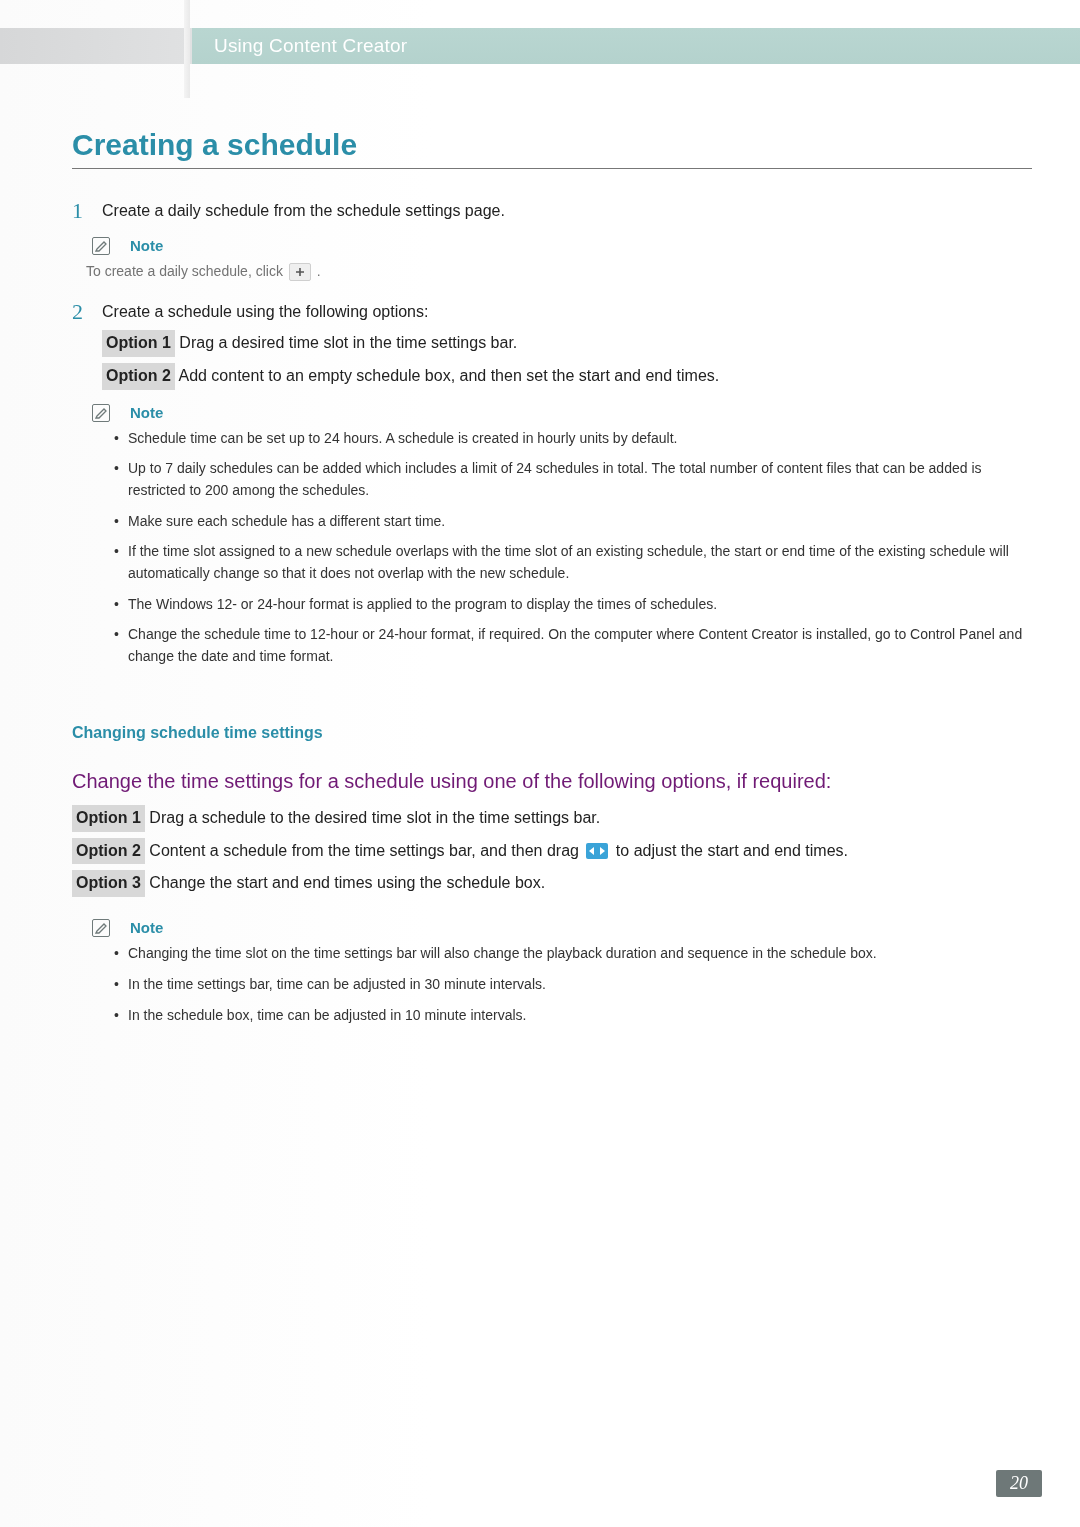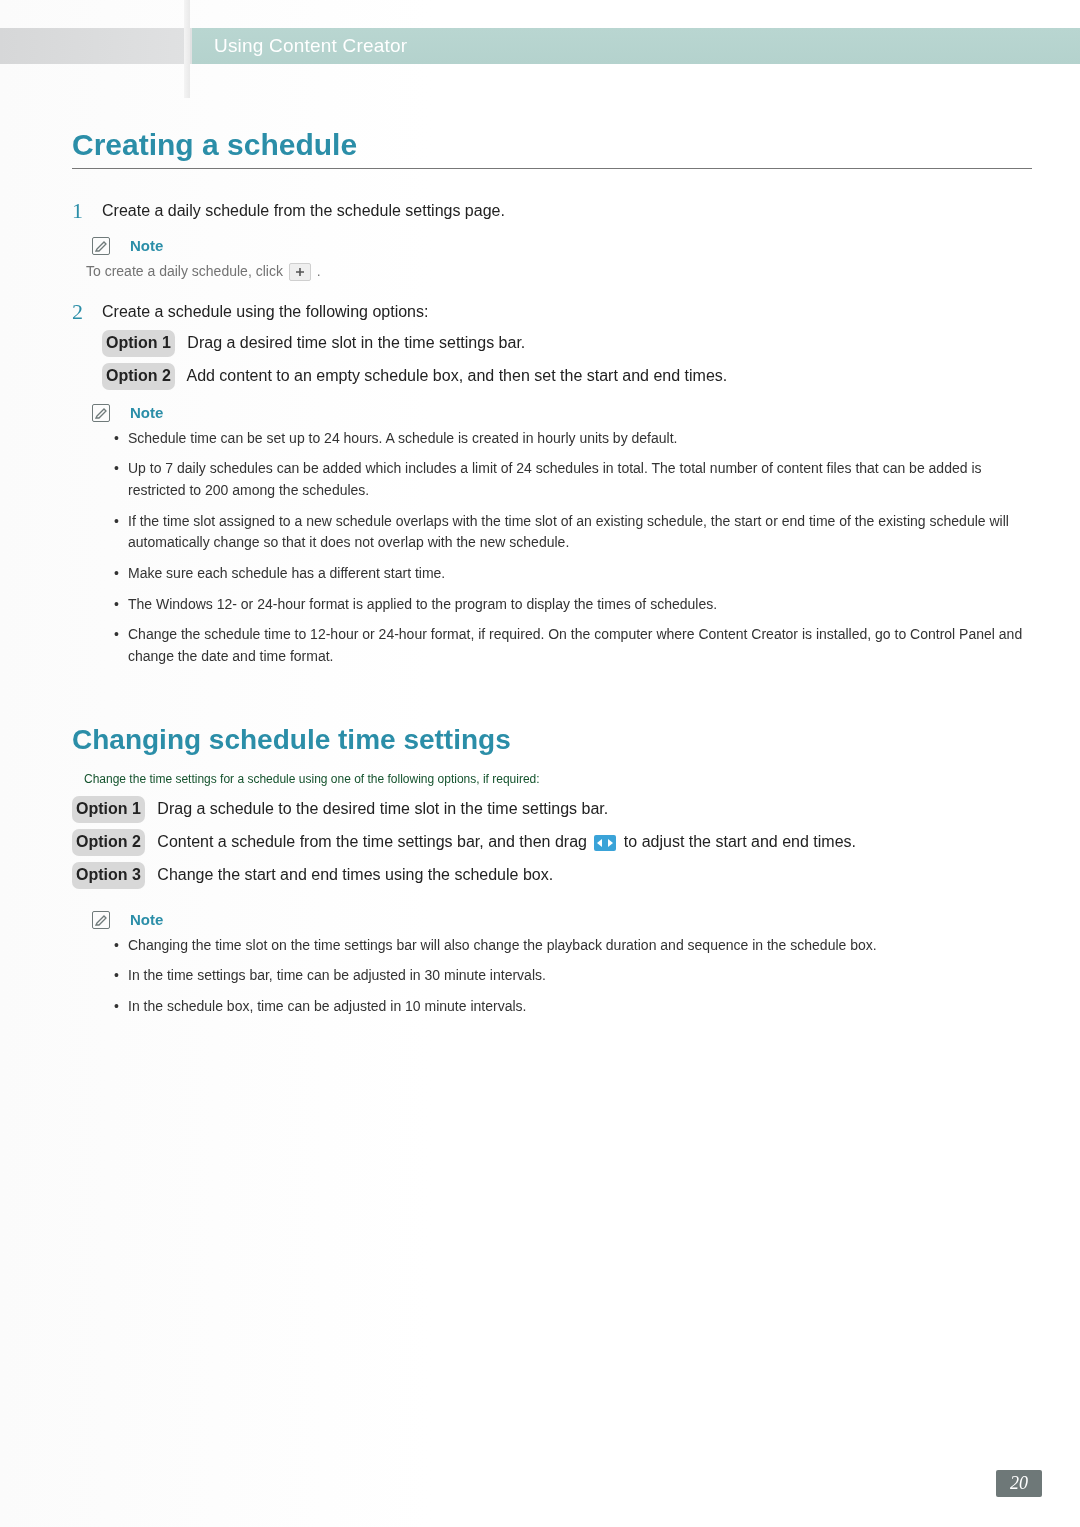--- a/index.html
+++ b/index.html
@@ -47,24 +47,24 @@
   h1.section-title {
     color: #2b8ea8;
     font-size: 30px;
     font-weight: 600;
     border-bottom: 1px solid #777;
     padding-bottom: 6px;
     margin-bottom: 30px;
   }
   h2.sub-title {
     color: #2b8ea8;
-    font-size: 28px;
+    font-size: 16px;
     font-weight: 600;
     margin-top: 56px;
-    margin-bottom: 14px;
+    margin-bottom: 24px;
   }
 
   .step {
     display: flex;
     margin-bottom: 10px;
   }
   .step-num {
     color: #2b8ea8;
     font-size: 22px;
     font-family: Georgia, "Times New Roman", serif;
@@ -83,23 +83,21 @@
 
   .option-row {
     margin-top: 6px;
     line-height: 1.55;
     font-size: 16px;
   }
   .option-tag {
     background: #d8d8d8;
     font-weight: 700;
     padding: 1px 4px;
-    margin-right: 8px;
     display: inline-block;
-    border-radius: 7px;
   }
 
   .note-block { margin: 14px 0 18px 0; }
   .note-header {
     display: flex; align-items: flex-start; gap: 20px;
     margin-left: 20px;
     margin-bottom: 6px;
   }
   .note-icon {
     width: 18px; height: 18px;
@@ -171,25 +169,24 @@
   .drag-handle::before {
     border-right: 5px solid #fff;
     left: 3px;
   }
   .drag-handle::after {
     border-left: 5px solid #fff;
     right: 3px;
   }
 
   .body-text {
-    font-size: 12px;
-    color: #14532d;
+    font-size: 20px;
+    color: #701a75;
     line-height: 1.55;
     margin-bottom: 8px;
-    margin-left: 12px;
   }
 
   .page-number {
     position: absolute;
     right: 38px; bottom: 30px;
     background: #6e7878;
     color: #fff;
     font-style: italic;
     font-family: Georgia, serif;
     font-size: 18px;
@@ -257,22 +254,22 @@
       <span class="note-icon">
         <svg viewBox="0 0 12 12">
             <path d="M2 9 L9 2 L11 4 L4 11 L1 11 Z" fill="none" stroke="#6f7a7a" stroke-width="1.3"></path>
           </svg>
       </span>
       <span class="note-label">Note</span>
     </div>
     <ul class="note-list">
       <li>Schedule time can be set up to 24 hours. A schedule is created in hourly units by default.</li>
       <li>Up to 7 daily schedules can be added which includes a limit of 24 schedules in total. The total number of content files that can be added is restricted to 200 among the schedules.</li>
+      <li>Make sure each schedule has a different start time.</li>
       <li>If the time slot assigned to a new schedule overlaps with the time slot of an existing schedule, the start or end time of the existing schedule will automatically change so that it does not overlap with the new schedule.</li>
-      <li>Make sure each schedule has a different start time.</li>
       <li>The Windows 12- or 24-hour format is applied to the program to display the times of schedules.</li>
       <li>Change the schedule time to 12-hour or 24-hour format, if required. On the computer where Content Creator is installed, go to Control Panel and change the date and time format.</li>
     </ul>
   </div>
 
   <h2 class="sub-title">Changing schedule time settings</h2>
 
   <div class="body-text">Change the time settings for a schedule using one of the following options, if required:</div>
 
   <div class="option-row">

